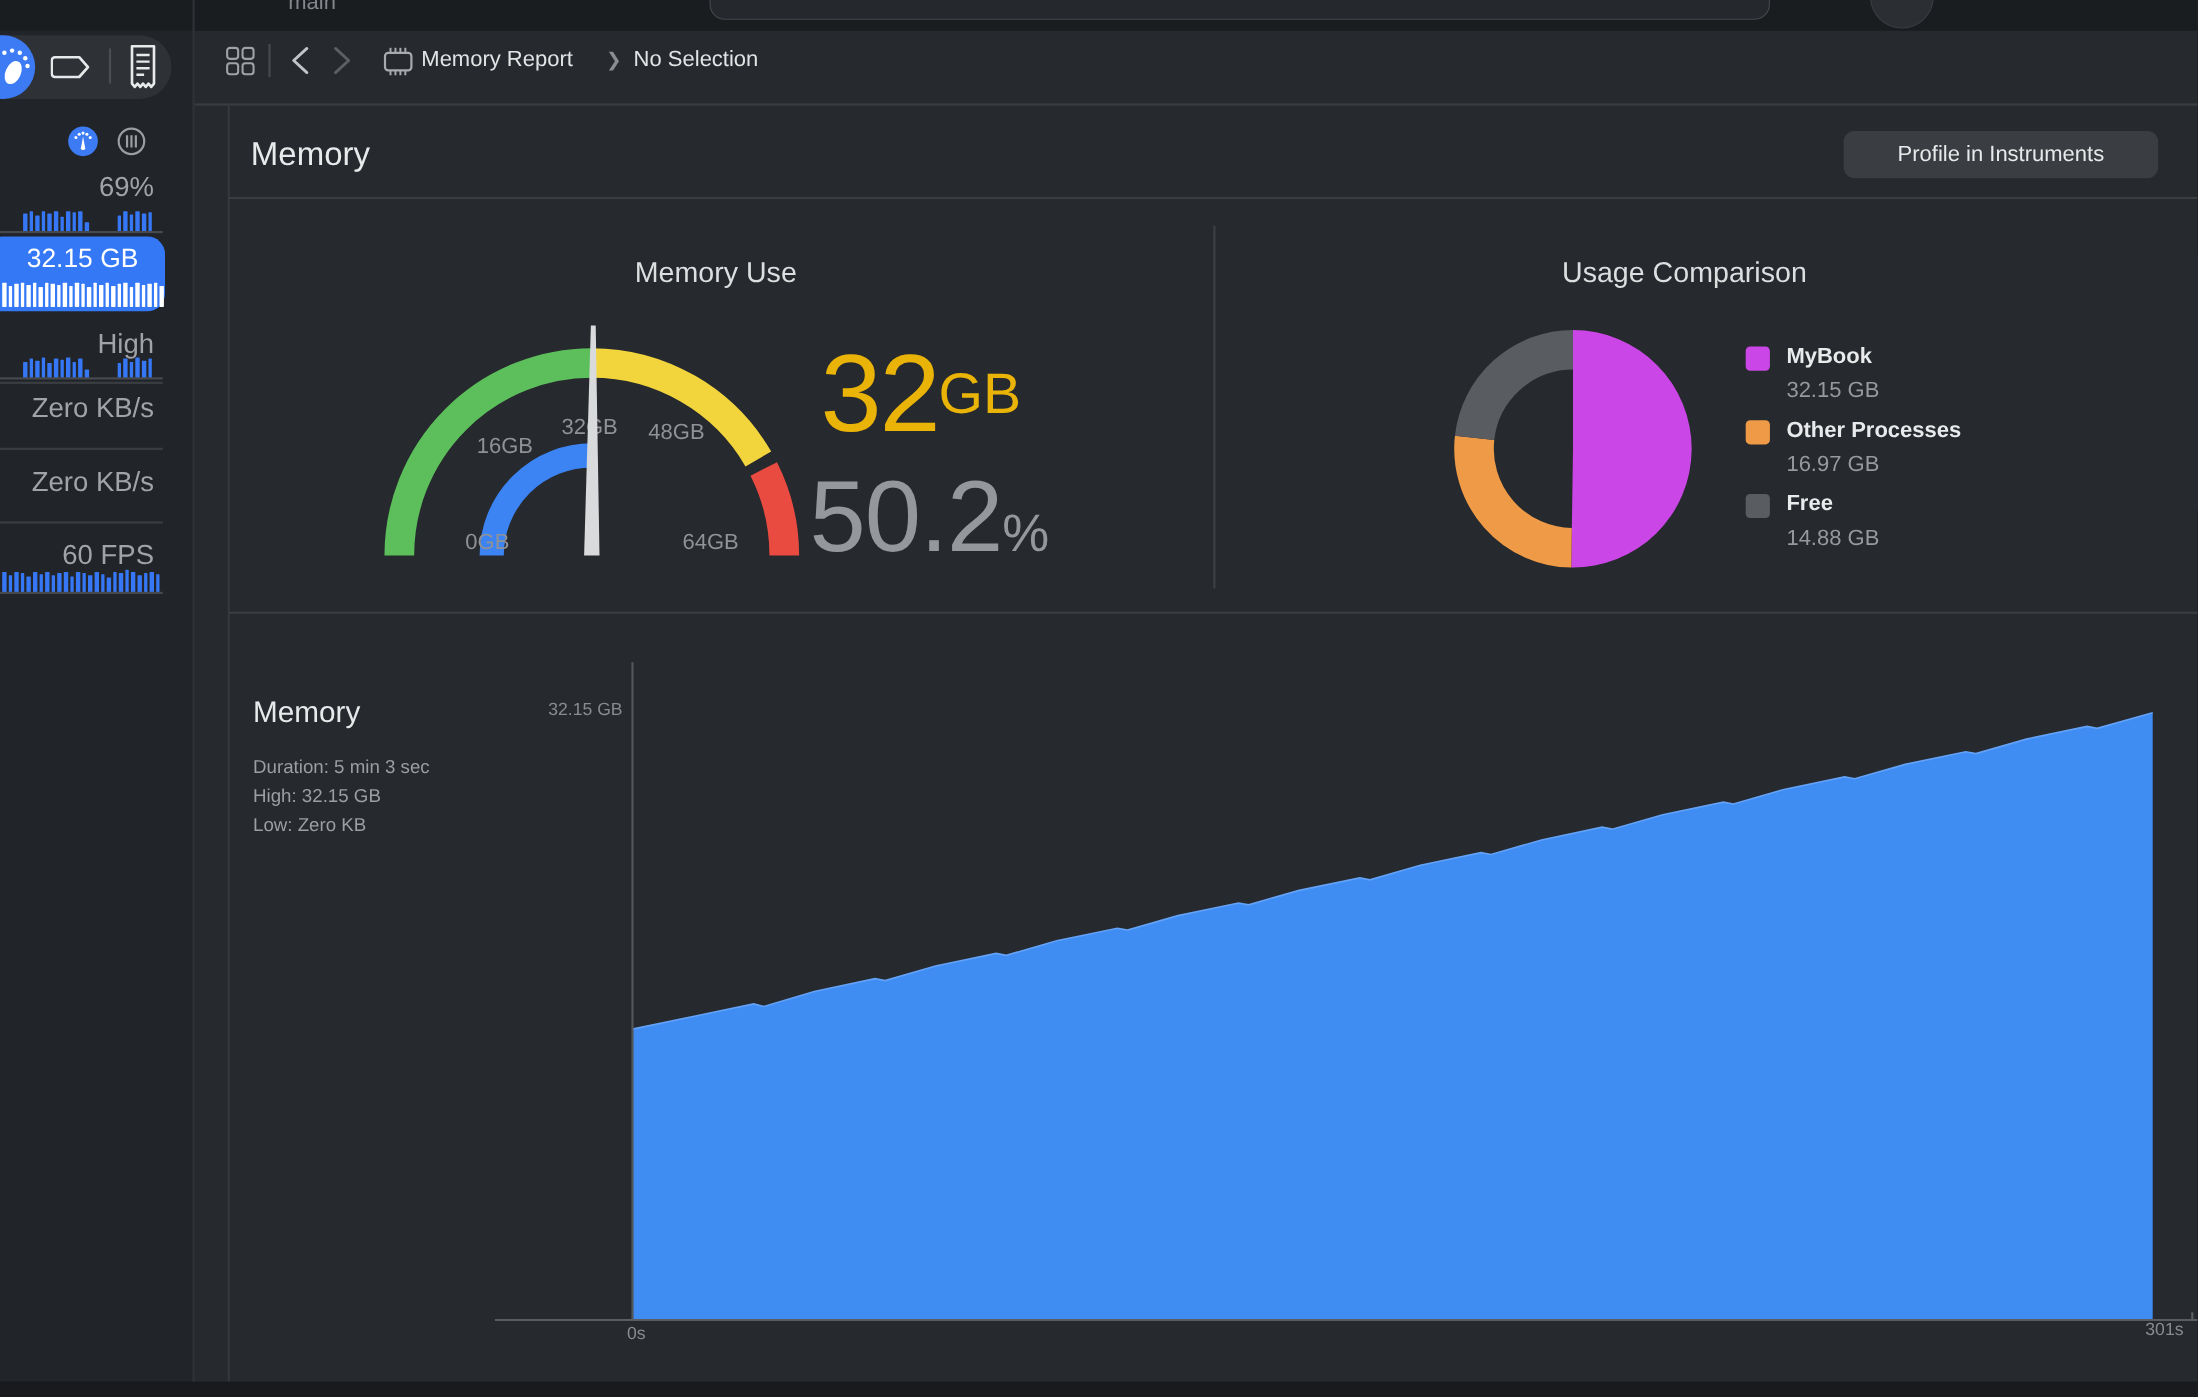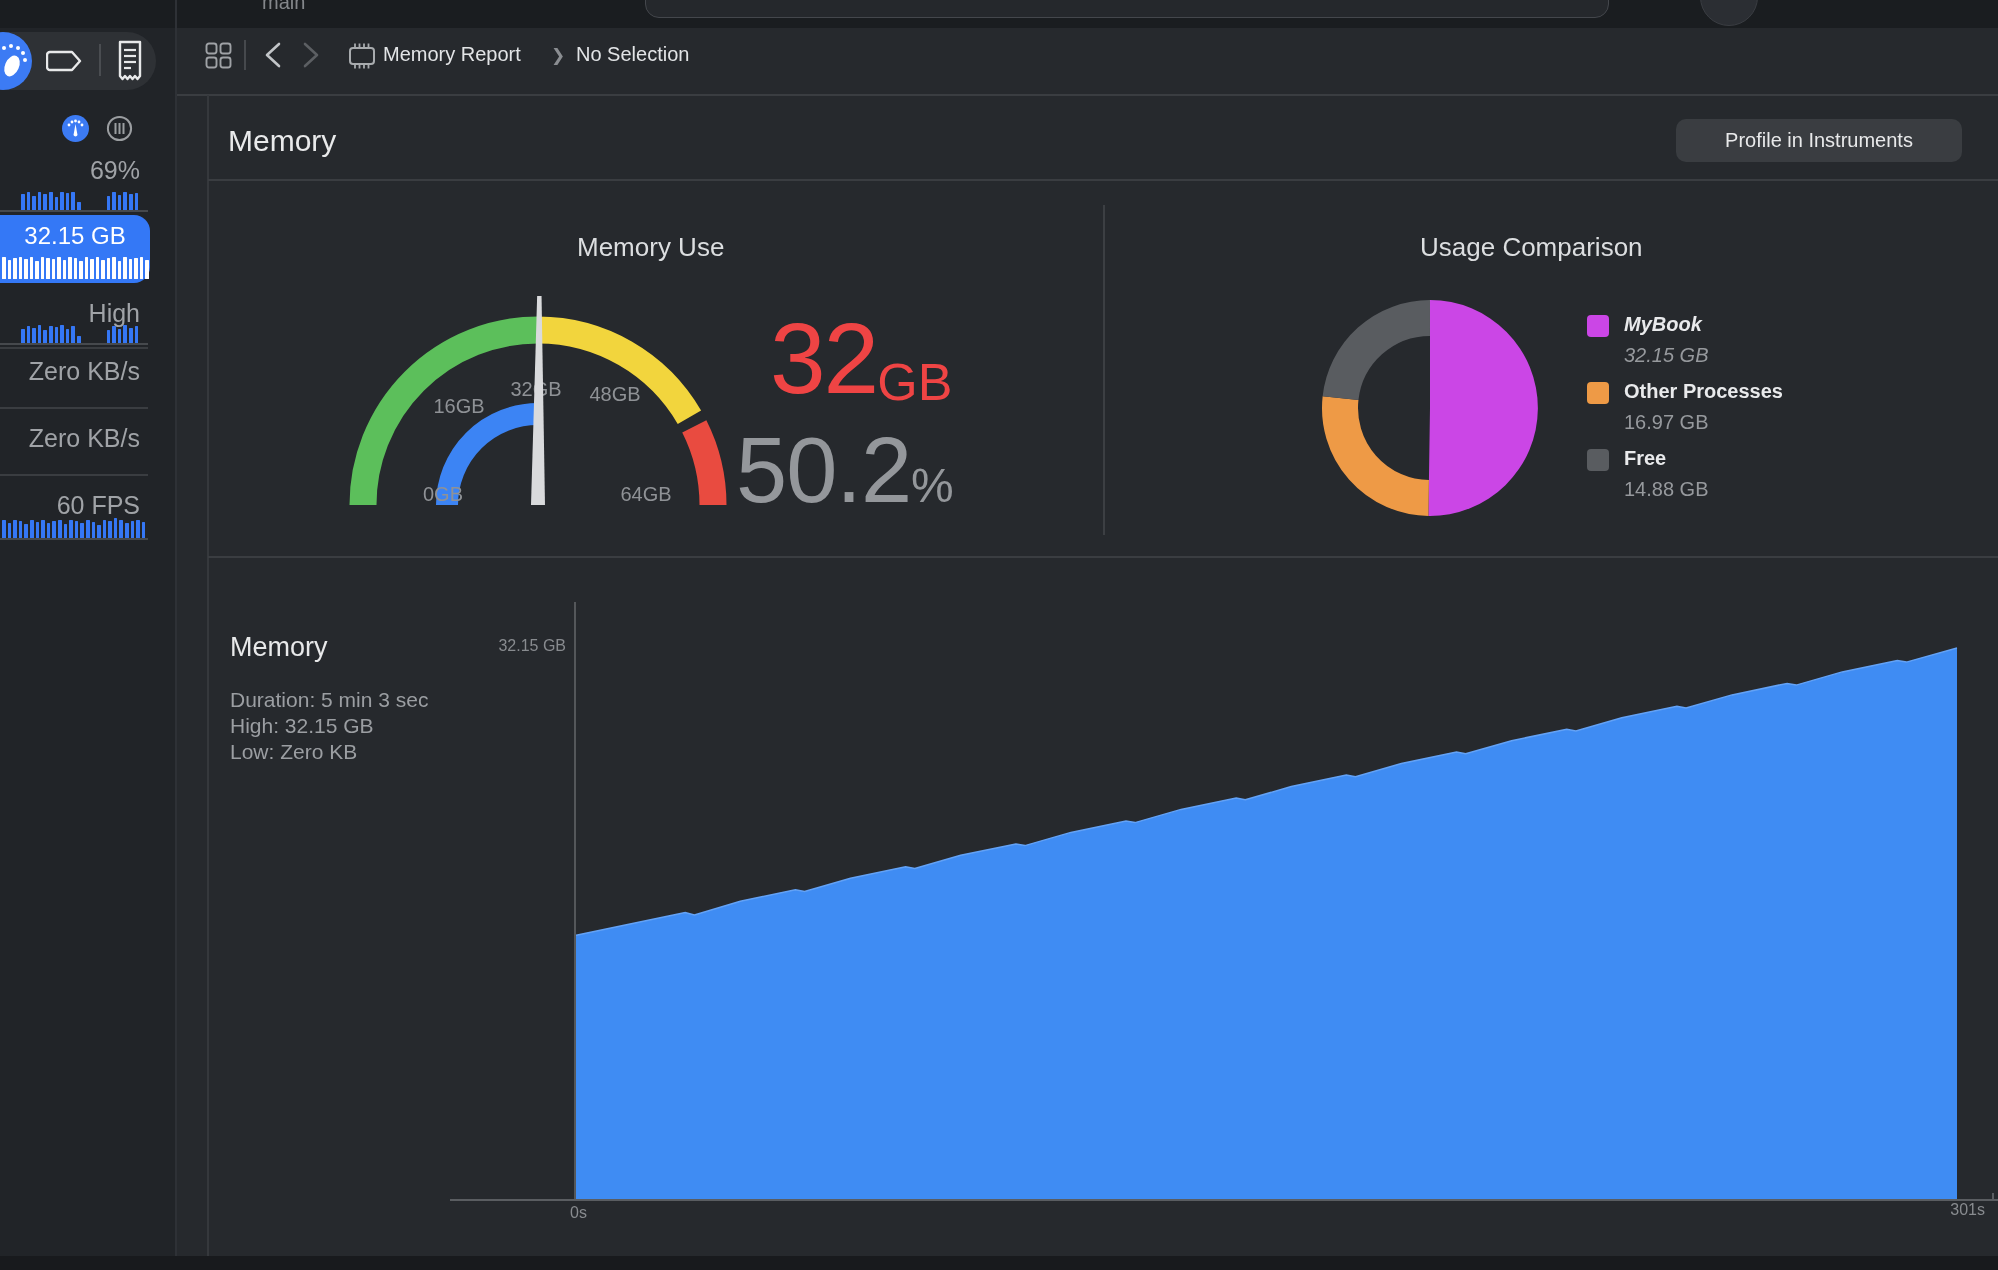--- a/index.html
+++ b/index.html
@@ -29,32 +29,32 @@
   .crumb-text{top:43px;font-size:20px;color:#e2e4e6;}
   .crumb-sep{top:45px;font-size:17px;color:#8a8d91;}
   .vdiv{width:2px;background:#46494d;}
   
   .hdivider{height:1.5px;background:#3a3d41;}
   #page-title{left:228px;top:124px;font-size:30px;color:#e9eaeb;}
   #profile-btn{left:1676px;top:119px;width:286px;height:43px;border-radius:10px;background:#3a3d41;
     color:#e8e9ea;font-size:20px;text-align:center;line-height:43px;cursor:default;}
   .panel-title{font-size:26px;color:#dcdee0;}
   .gauge-tick{font-size:20px;font-weight:500;color:#8f9296;transform:translate(-50%,-50%);white-space:nowrap;}
-  #readout-value{left:746px;top:308px;display:flex;align-items:flex-end;color:#ef4444;margin-left:24px;}
+  #readout-value{left:746px;top:308px;display:flex;align-items:center;color:#eab308;}
   #readout-value .big{font-size:100px;font-weight:300;line-height:1;letter-spacing:-2px;}
   #readout-value .unit{font-size:52px;font-weight:400;line-height:1;}
   #readout-pct{left:736px;top:424px;display:flex;align-items:baseline;color:#94979b;}
   #readout-pct .big{font-size:92px;font-weight:300;line-height:1;letter-spacing:-1px;}
   #readout-pct .unit{font-size:48px;line-height:1;}
   .legend-row{left:1587px;width:380px;height:60px;}
   .legend-swatch{position:absolute;left:0;top:2px;width:22px;height:22px;border-radius:4px;}
   .legend-name{position:absolute;left:37px;top:0;font-size:20px;font-weight:bold;color:#e9eaec;white-space:nowrap;}
   .legend-value{position:absolute;left:37px;top:31px;font-size:20px;color:#96999d;white-space:nowrap;}
   #mem-sec-title{left:230px;top:632px;font-size:27px;color:#e8e9ea;}
-  .info-line{left:230px;font-size:21px;color:#9b9ea2;white-space:nowrap;}
+  .info-line{left:230px;font-size:17px;color:#9b9ea2;white-space:nowrap;}
   .axis-label{font-size:16px;color:#888b8f;white-space:nowrap;}
   #bottom-strip{left:0;top:1256px;width:1998px;height:14px;background:#181a1d;}
   svg{display:block;}
 </style>
 </head>
 <body>
 
 <div id="stage">
 
   <div id="topbar" class="abs">
@@ -297,21 +297,21 @@
       <span class="unit">%</span>
   </div>
   <div class="abs" style="left:1103px;top:205px;width:1.5px;height:330px;background:#3c3f43;"></div>
 
   <div class="panel-title abs" style="left:1420px;top:232px;">Usage Comparison</div>
   <svg id="donut-svg" class="abs" style="left:1310px;top:288px;" width="240" height="240">
       <path d="M 120 120 L 120.00 12.00 A 108 108 0 1 1 118.41 227.99 Z" fill="#cb46e6"></path>
       <path d="M 118.67 209.99 A 90 90 0 0 1 30.54 110.12" stroke="#ee9a46" stroke-width="36" fill="none"></path>
       <path d="M 30.54 110.12 A 90 90 0 0 1 120.00 30.00" stroke="#595c60" stroke-width="36" fill="none"></path>
     </svg>
-  <div class="legend-row abs" style="top:313px;font-style:italic;">
+  <div class="legend-row abs" style="top:313px;">
     <div class="legend-swatch" id="sw0" style="background: rgb(203, 70, 230);"></div>
     <div class="legend-name">MyBook</div>
     <div class="legend-value">32.15 GB</div>
   </div>
   <div class="legend-row abs" style="top:380px;">
     <div class="legend-swatch" id="sw1" style="background: rgb(238, 154, 70);"></div>
     <div class="legend-name">Other Processes</div>
     <div class="legend-value">16.97 GB</div>
   </div>
   <div class="legend-row abs" style="top:447px;">

